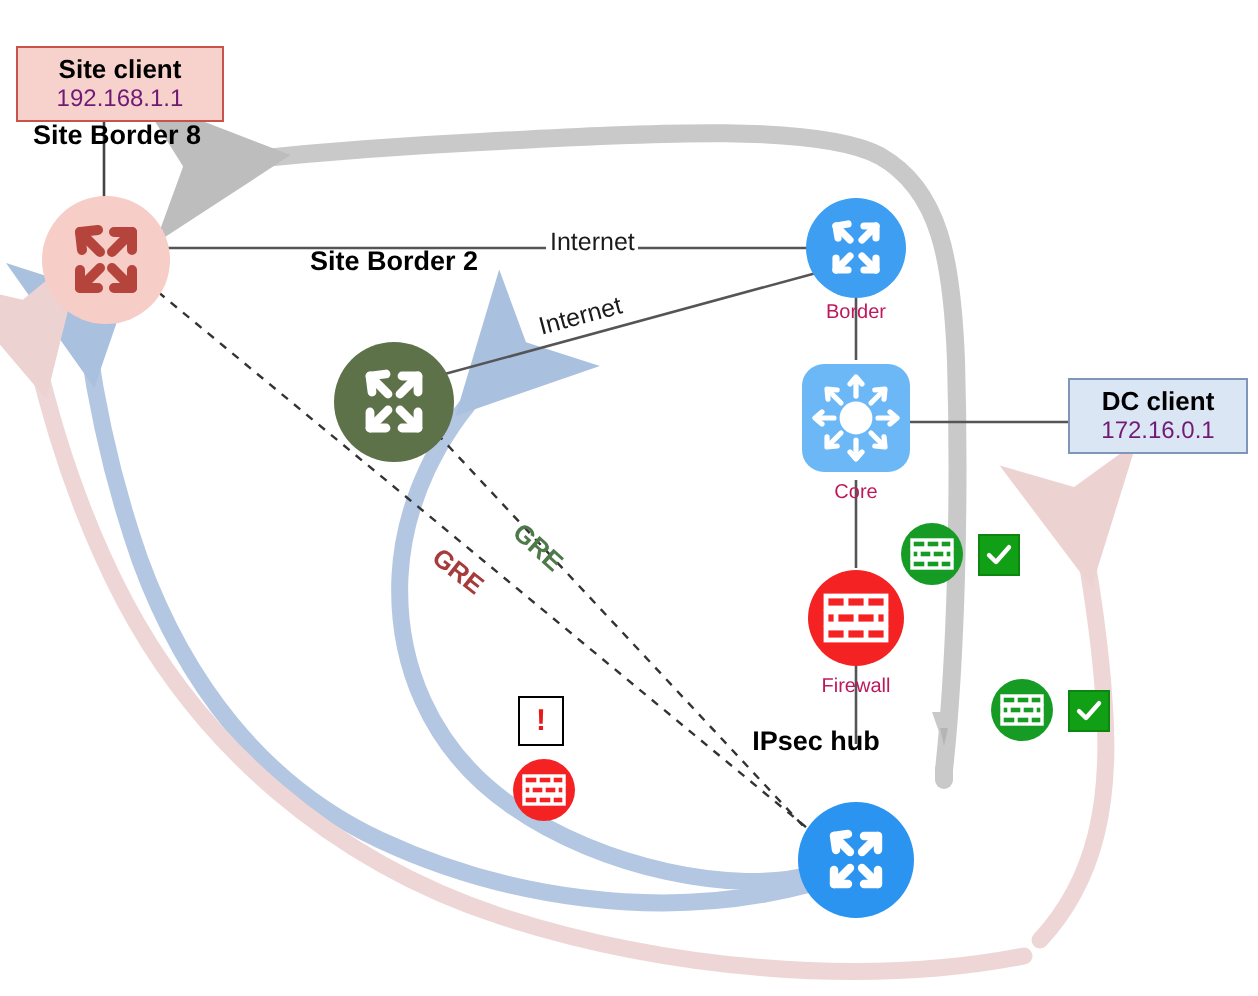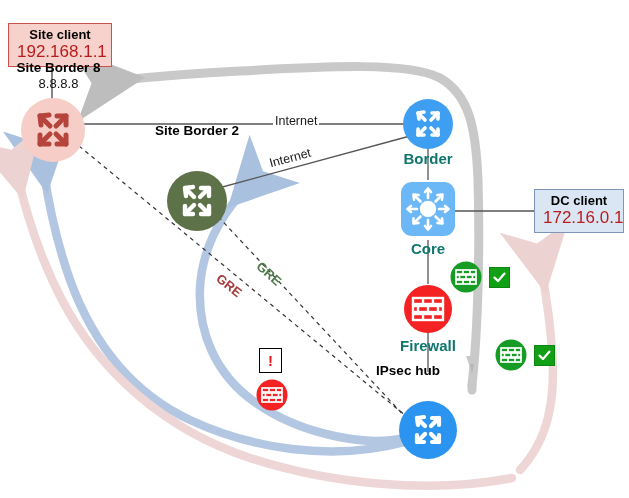--- a/index.html
+++ b/index.html
@@ -36,40 +36,40 @@
     color: #000000;
     text-align: center;
   }
   .node-ip {
     font-size: 13px;
     font-weight: normal;
     color: #111111;
     text-align: center;
   }
   .dev-label {
-    font-size: 15px;
-    font-weight: bold;
-    color: #0f766e;
+    font-size: 10px;
+    font-weight: normal;
+    color: #be185d;
     text-align: center;
   }
   .endpoint-box {
     position: absolute;
     box-sizing: border-box;
     text-align: center;
     padding: 3px 8px 4px 8px;
   }
   .endpoint-box .ttl {
     font-size: 13px;
     font-weight: bold;
     color: #000;
     display: block;
   }
   .endpoint-box .ip {
-    font-size: 17px;
-    color: #b91c1c;
+    font-size: 12px;
+    color: #701a75;
     display: block;
   }
   .site-client-box {
     background: #f7d2cc;
     border: 1.6px solid #c7534a;
   }
   .dc-client-box {
     background: #dbe6f5;
     border: 1.6px solid #7f96b8;
   }
@@ -192,21 +192,20 @@
     <span class="ttl">Site client</span>
     <span class="ip">192.168.1.1</span>
   </div>
 
   <div class="endpoint-box dc-client-box" style="left:534px; top:189px; width:90px;">
     <span class="ttl">DC client</span>
     <span class="ip">172.16.0.1</span>
   </div>
 
   <div class="lbl node-title" style="left:0px; top:60px; width:117px;">Site Border 8</div>
-  <div class="lbl node-ip" style="left:0px; top:77px; width:117px;">8.8.8.8</div>
   <svg class="node-icon" style="left:18px; top:95px;" width="70" height="70" viewBox="0 0 70 70">
     <circle cx="35" cy="35" r="32" fill="#f7cdc7"></circle>
     <g fill="none" stroke="#b5443c" stroke-width="5" stroke-linecap="round" stroke-linejoin="round">
       <path d="M22,21 L32,31"></path>
         <path d="M23,30 L22,21 L31,20" fill="none"></path>
       <path d="M48,21 L38,31"></path>
         <path d="M39,21 L48,21 L48,30"></path>
       <path d="M22,49 L32,39"></path>
         <path d="M22,40 L22,49 L31,49"></path>
       <path d="M48,49 L38,39"></path>

